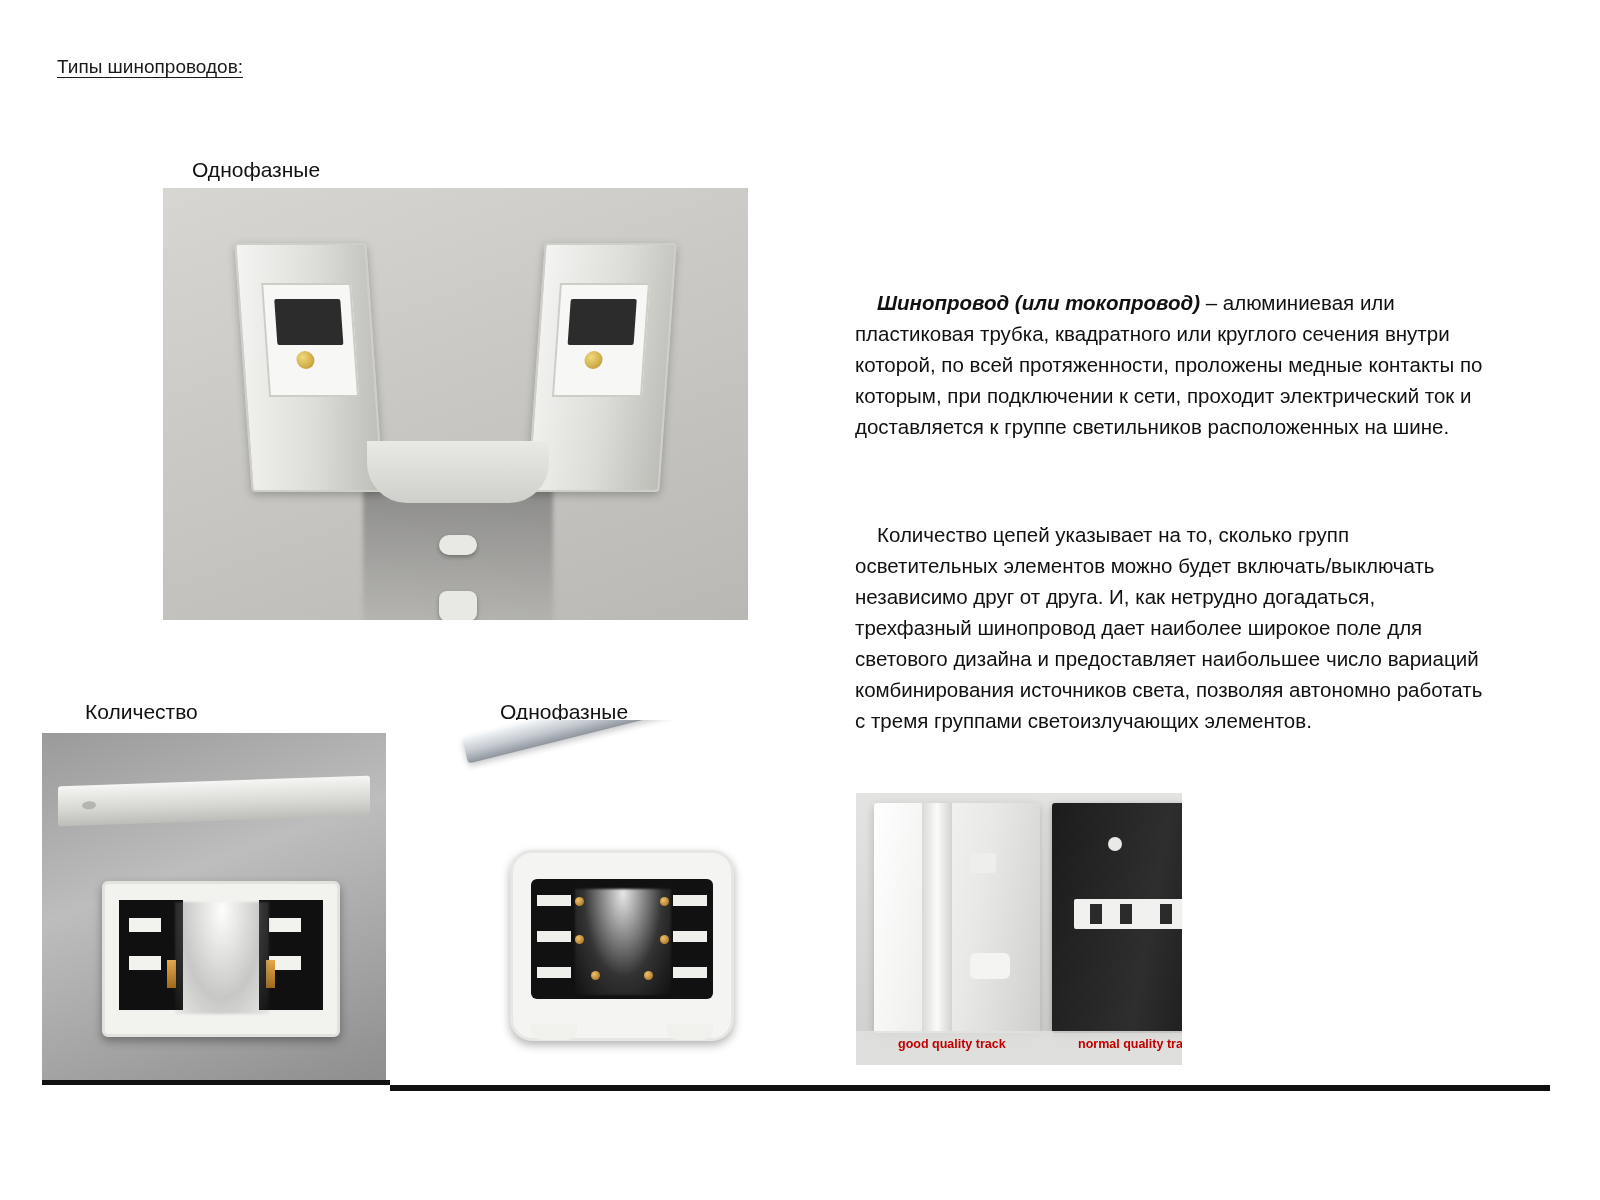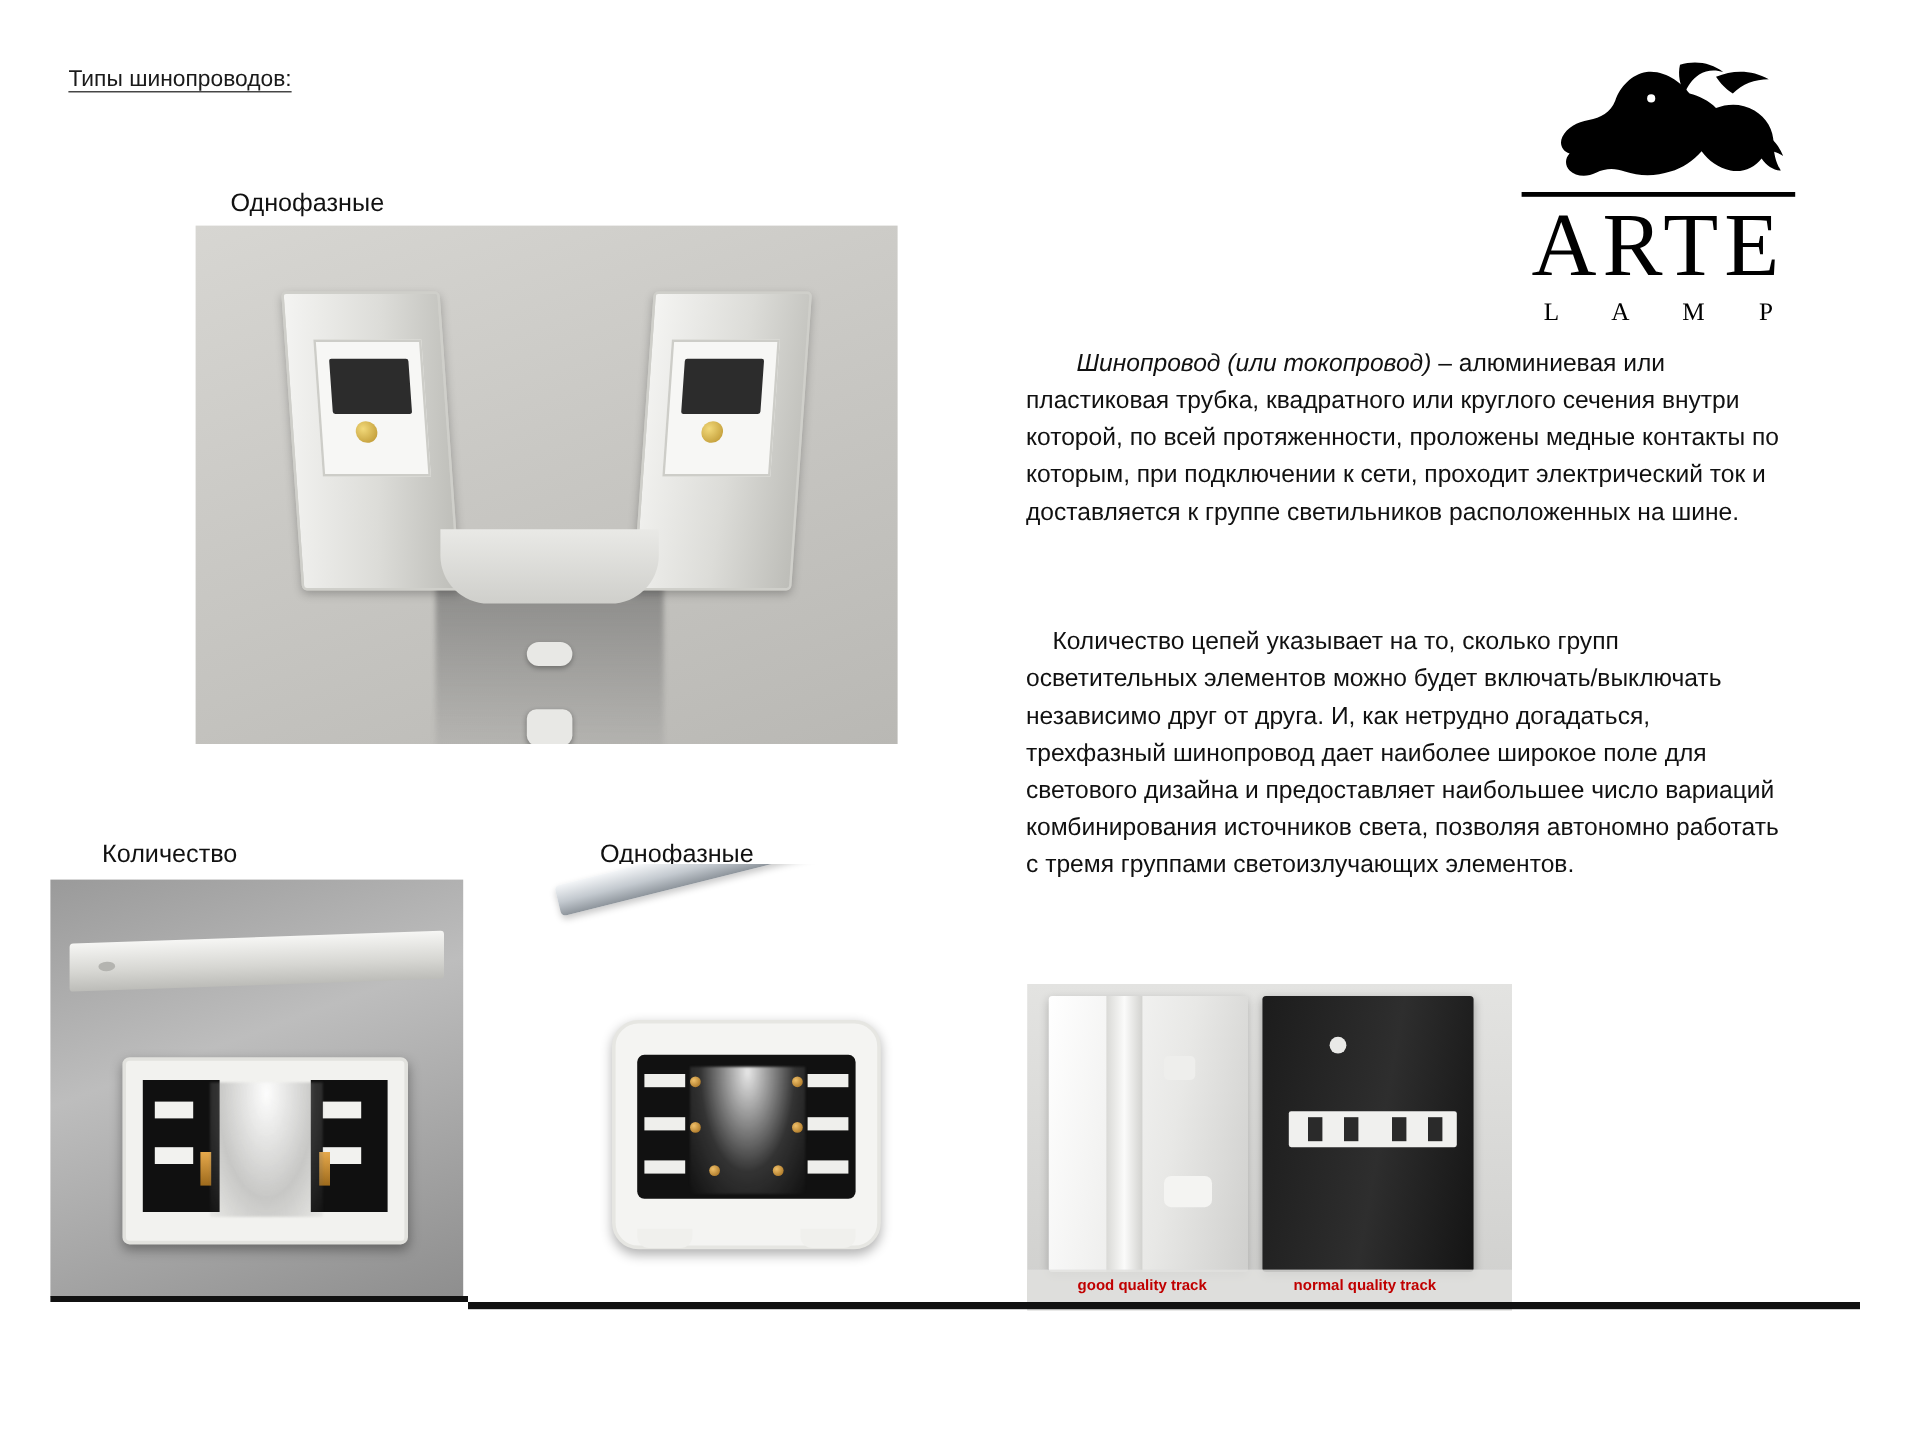--- a/index.html
+++ b/index.html
@@ -95,23 +95,22 @@
     width: 640px;
     font-size: 20.5px;
     line-height: 31px;
     color: #111;
     text-align: left;
   }
   .para-1 { top: 287px; }
   .para-2 { top: 519px; }
   .indent { display: inline-block; width: 22px; }
   .lead {
-    font-weight: normal;
+    font-weight: bold;
     font-style: italic;
-    margin-left: 20px;
   }
 
   
   .photo {
     position: absolute;
     overflow: hidden;
   }
 
   
   .photo-single {
@@ -342,24 +341,23 @@
     width: 46px;
     height: 16px;
     background: #f0f0ed;
     border-radius: 0 0 10px 10px;
   }
 
   
   .photo-quality {
     left: 856px;
     top: 793px;
-    width: 404px;
+    width: 326px;
     height: 272px;
     background: linear-gradient(180deg,#e3e3e1,#cfcfcd);
-    margin-top: 27px;
   }
   .pq-white {
     position: absolute;
     left: 18px;
     top: 10px;
     width: 166px;
     height: 230px;
     background: linear-gradient(100deg,#ffffff,#e8e8e6 60%,#cfcfcd);
     border-radius: 3px;
     box-shadow: 0 3px 8px rgba(0,0,0,.2);
@@ -462,37 +460,20 @@
     background: #111;
   }
 </style>
 </head>
 <body>
 
 <div class="slide">
 
   <div class="slide-heading">Типы шинопроводов:</div>
 
-  <div class="logo">
-    <svg class="griffin" viewBox="0 0 210 110">
-      <path fill="#000" d="M92 12 C80 14 70 24 66 36 C62 46 54 50 44 52 C34 54 26 58 22 66 C19 72 22 78 28 80
-                            C24 84 24 90 28 94 C33 99 42 100 50 96 C58 92 66 92 74 95 C86 99 100 99 112 95
-                            C122 92 131 86 138 78 C144 86 152 92 162 94 C172 96 182 92 188 84 C192 90 198 94 204 94
-                            C200 88 198 80 198 72 C198 60 192 50 182 44 C172 38 160 38 150 42 C144 36 136 32 128 30
-                            C122 22 108 10 92 12 Z"></path>
-      <path fill="#000" d="M120 6 C132 2 146 4 156 12 C150 10 142 10 136 14 C130 18 126 24 124 30
-                            C120 24 118 14 120 6 Z"></path>
-      <path fill="#000" d="M150 16 C164 10 180 10 194 18 C182 18 172 22 164 30 C158 26 154 22 150 16 Z"></path>
-      <path fill="#000" d="M186 60 C194 64 202 72 206 82 C200 78 192 76 184 78 C186 72 187 66 186 60 Z"></path>
-      <circle fill="#fff" cx="96" cy="34" r="3.4"></circle>
-    </svg>
-    <div class="rule"></div>
-    <div class="arte">ARTE</div>
-    <div class="lamp">L A M P</div>
-  </div>
 
   <div class="caption cap-single">Однофазные</div>
   <div class="caption cap-double">Количество</div>
   <div class="caption cap-triple">Однофазные</div>
 
   <div class="photo photo-single">
     <div class="ps-body">
       <div class="ps-shadow"></div>
       <div class="ps-left">
         <div class="ps-inner">

